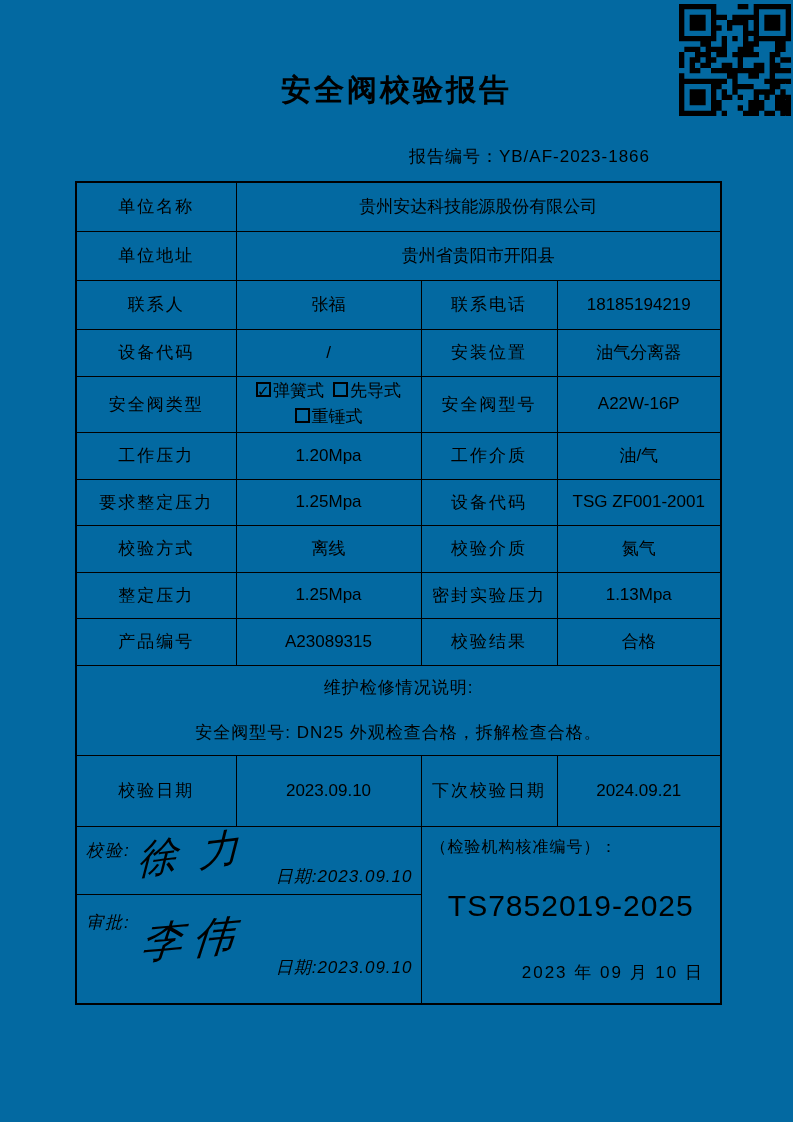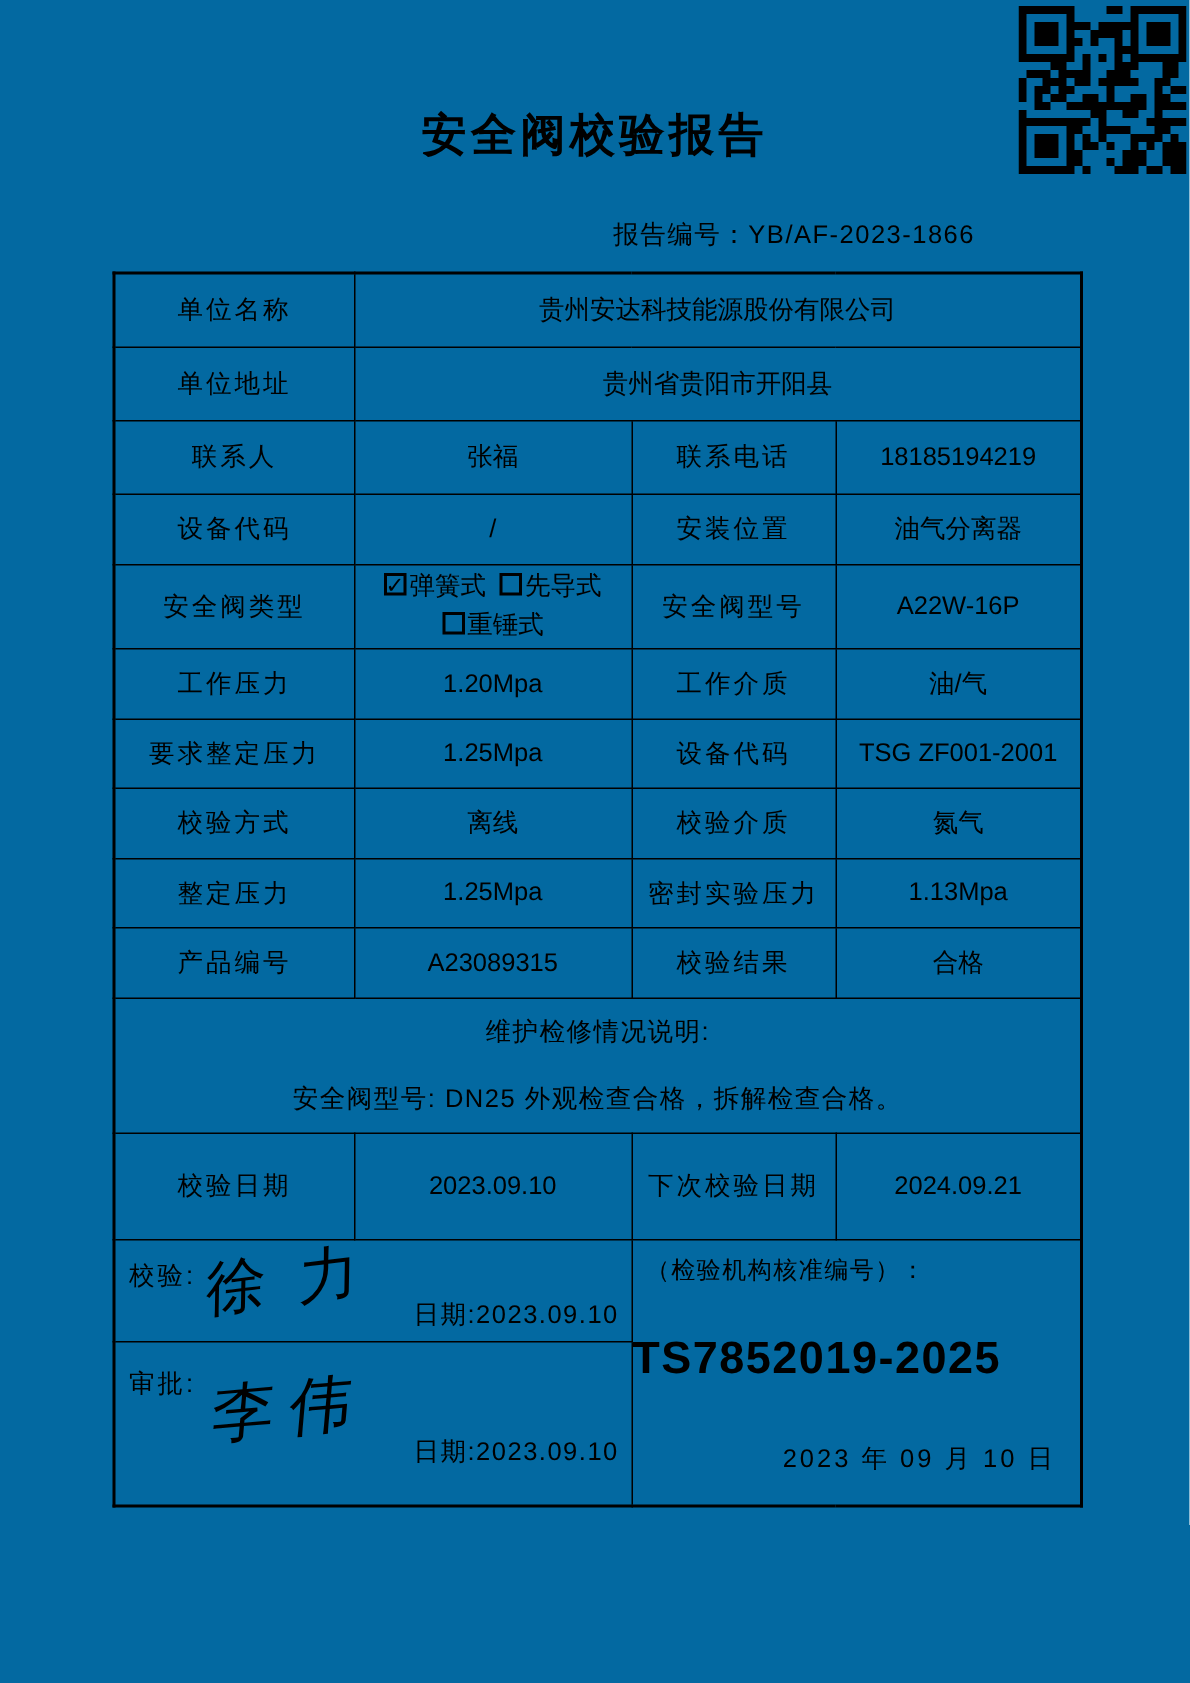--- a/index.html
+++ b/index.html
@@ -31,37 +31,37 @@
     display:inline-block;width:11px;height:11px;border:2px solid #000;
     position:relative;vertical-align:-1px;margin-right:2px;
   }
   .cb-box.checked::after{
     content:"✓";position:absolute;left:-1px;top:-6px;font-size:15px;font-weight:bold;
   }
   
   td.notes{text-align:left;vertical-align:top;padding:14px 10px 0 9px;letter-spacing:1px;margin-top:15px;}
   .notes-line1{margin-bottom:22px;}
   
-  td.sigcell{position:relative;text-align:left;}
+  td.sigcell{position:relative;text-align:left;font-style:italic;}
   .sig-label{position:absolute;left:9px;top:12px;font-size:17px;letter-spacing:2px;}
   .sig-name{
     position:absolute;white-space:nowrap;font-weight:500;
     transform:rotate(-7deg) skewX(-8deg);
   }
   .sig-name.n1{left:60px;top:-2px;font-size:40px;letter-spacing:22px;}
   .sig-name.n2{left:64px;top:16px;font-size:42px;letter-spacing:10px;transform:rotate(-5deg) skewX(-10deg);}
   .sig-label.a2{top:16px;}
   .sig-date{position:absolute;right:8px;font-size:17px;letter-spacing:1px;}
   .sig-date.d1{bottom:6px;}
   .sig-date.d2{bottom:24px;}
   
   td.orgcell{position:relative;text-align:left;vertical-align:top;margin-top:36px;}
   .org-label{position:absolute;left:9px;top:10px;font-size:16px;letter-spacing:1px;}
-  .org-number{position:absolute;left:0;top:62px;width:100%;text-align:left;
-    font-size:30px;font-weight:bold;letter-spacing:1px;}
+  .org-number{position:absolute;left:0;top:62px;width:100%;text-align:center;
+    font-size:30px;font-weight:normal;letter-spacing:1px;}
   .org-date{position:absolute;right:16px;bottom:19px;font-size:17px;letter-spacing:2px;}
 </style>
 </head>
 <body>
 
 <div class="page">
 
   <svg id="qr" width="112" height="112" viewBox="0 0 112 112" fill="#000000">
       <path d="M0.00 0.00h5.33v5.33h-5.33zM5.33 0.00h5.33v5.33h-5.33zM10.67 0.00h5.33v5.33h-5.33zM16.00 0.00h5.33v5.33h-5.33zM21.33 0.00h5.33v5.33h-5.33zM26.67 0.00h5.33v5.33h-5.33zM32.00 0.00h5.33v5.33h-5.33zM58.67 0.00h5.33v5.33h-5.33zM64.00 0.00h5.33v5.33h-5.33zM74.67 0.00h5.33v5.33h-5.33zM80.00 0.00h5.33v5.33h-5.33zM85.33 0.00h5.33v5.33h-5.33zM90.67 0.00h5.33v5.33h-5.33zM96.00 0.00h5.33v5.33h-5.33zM101.33 0.00h5.33v5.33h-5.33zM106.67 0.00h5.33v5.33h-5.33zM0.00 5.33h5.33v5.33h-5.33zM32.00 5.33h5.33v5.33h-5.33zM74.67 5.33h5.33v5.33h-5.33zM106.67 5.33h5.33v5.33h-5.33zM0.00 10.67h5.33v5.33h-5.33zM10.67 10.67h5.33v5.33h-5.33zM16.00 10.67h5.33v5.33h-5.33zM21.33 10.67h5.33v5.33h-5.33zM32.00 10.67h5.33v5.33h-5.33zM37.33 10.67h5.33v5.33h-5.33zM42.67 10.67h5.33v5.33h-5.33zM53.33 10.67h5.33v5.33h-5.33zM58.67 10.67h5.33v5.33h-5.33zM64.00 10.67h5.33v5.33h-5.33zM69.33 10.67h5.33v5.33h-5.33zM74.67 10.67h5.33v5.33h-5.33zM85.33 10.67h5.33v5.33h-5.33zM90.67 10.67h5.33v5.33h-5.33zM96.00 10.67h5.33v5.33h-5.33zM106.67 10.67h5.33v5.33h-5.33zM0.00 16.00h5.33v5.33h-5.33zM10.67 16.00h5.33v5.33h-5.33zM16.00 16.00h5.33v5.33h-5.33zM21.33 16.00h5.33v5.33h-5.33zM32.00 16.00h5.33v5.33h-5.33zM48.00 16.00h5.33v5.33h-5.33zM53.33 16.00h5.33v5.33h-5.33zM58.67 16.00h5.33v5.33h-5.33zM64.00 16.00h5.33v5.33h-5.33zM74.67 16.00h5.33v5.33h-5.33zM85.33 16.00h5.33v5.33h-5.33zM90.67 16.00h5.33v5.33h-5.33zM96.00 16.00h5.33v5.33h-5.33zM106.67 16.00h5.33v5.33h-5.33zM0.00 21.33h5.33v5.33h-5.33zM10.67 21.33h5.33v5.33h-5.33zM16.00 21.33h5.33v5.33h-5.33zM21.33 21.33h5.33v5.33h-5.33zM32.00 21.33h5.33v5.33h-5.33zM37.33 21.33h5.33v5.33h-5.33zM48.00 21.33h5.33v5.33h-5.33zM64.00 21.33h5.33v5.33h-5.33zM74.67 21.33h5.33v5.33h-5.33zM85.33 21.33h5.33v5.33h-5.33zM90.67 21.33h5.33v5.33h-5.33zM96.00 21.33h5.33v5.33h-5.33zM106.67 21.33h5.33v5.33h-5.33zM0.00 26.67h5.33v5.33h-5.33zM32.00 26.67h5.33v5.33h-5.33zM64.00 26.67h5.33v5.33h-5.33zM69.33 26.67h5.33v5.33h-5.33zM74.67 26.67h5.33v5.33h-5.33zM106.67 26.67h5.33v5.33h-5.33zM0.00 32.00h5.33v5.33h-5.33zM5.33 32.00h5.33v5.33h-5.33zM10.67 32.00h5.33v5.33h-5.33zM16.00 32.00h5.33v5.33h-5.33zM21.33 32.00h5.33v5.33h-5.33zM26.67 32.00h5.33v5.33h-5.33zM32.00 32.00h5.33v5.33h-5.33zM42.67 32.00h5.33v5.33h-5.33zM53.33 32.00h5.33v5.33h-5.33zM64.00 32.00h5.33v5.33h-5.33zM74.67 32.00h5.33v5.33h-5.33zM80.00 32.00h5.33v5.33h-5.33zM85.33 32.00h5.33v5.33h-5.33zM90.67 32.00h5.33v5.33h-5.33zM96.00 32.00h5.33v5.33h-5.33zM101.33 32.00h5.33v5.33h-5.33zM106.67 32.00h5.33v5.33h-5.33zM21.33 37.33h5.33v5.33h-5.33zM26.67 37.33h5.33v5.33h-5.33zM42.67 37.33h5.33v5.33h-5.33zM64.00 37.33h5.33v5.33h-5.33zM69.33 37.33h5.33v5.33h-5.33zM74.67 37.33h5.33v5.33h-5.33zM96.00 37.33h5.33v5.33h-5.33zM101.33 37.33h5.33v5.33h-5.33zM5.33 42.67h5.33v5.33h-5.33zM10.67 42.67h5.33v5.33h-5.33zM16.00 42.67h5.33v5.33h-5.33zM26.67 42.67h5.33v5.33h-5.33zM32.00 42.67h5.33v5.33h-5.33zM37.33 42.67h5.33v5.33h-5.33zM42.67 42.67h5.33v5.33h-5.33zM58.67 42.67h5.33v5.33h-5.33zM64.00 42.67h5.33v5.33h-5.33zM69.33 42.67h5.33v5.33h-5.33zM96.00 42.67h5.33v5.33h-5.33zM101.33 42.67h5.33v5.33h-5.33zM0.00 48.00h5.33v5.33h-5.33zM16.00 48.00h5.33v5.33h-5.33zM21.33 48.00h5.33v5.33h-5.33zM26.67 48.00h5.33v5.33h-5.33zM37.33 48.00h5.33v5.33h-5.33zM42.67 48.00h5.33v5.33h-5.33zM53.33 48.00h5.33v5.33h-5.33zM58.67 48.00h5.33v5.33h-5.33zM64.00 48.00h5.33v5.33h-5.33zM69.33 48.00h5.33v5.33h-5.33zM74.67 48.00h5.33v5.33h-5.33zM90.67 48.00h5.33v5.33h-5.33zM96.00 48.00h5.33v5.33h-5.33zM0.00 53.33h5.33v5.33h-5.33zM10.67 53.33h5.33v5.33h-5.33zM16.00 53.33h5.33v5.33h-5.33zM26.67 53.33h5.33v5.33h-5.33zM32.00 53.33h5.33v5.33h-5.33zM58.67 53.33h5.33v5.33h-5.33zM90.67 53.33h5.33v5.33h-5.33zM101.33 53.33h5.33v5.33h-5.33zM106.67 53.33h5.33v5.33h-5.33zM0.00 58.67h5.33v5.33h-5.33zM10.67 58.67h5.33v5.33h-5.33zM21.33 58.67h5.33v5.33h-5.33zM26.67 58.67h5.33v5.33h-5.33zM42.67 58.67h5.33v5.33h-5.33zM48.00 58.67h5.33v5.33h-5.33zM58.67 58.67h5.33v5.33h-5.33zM74.67 58.67h5.33v5.33h-5.33zM80.00 58.67h5.33v5.33h-5.33zM90.67 58.67h5.33v5.33h-5.33zM96.00 58.67h5.33v5.33h-5.33zM10.67 64.00h5.33v5.33h-5.33zM16.00 64.00h5.33v5.33h-5.33zM32.00 64.00h5.33v5.33h-5.33zM37.33 64.00h5.33v5.33h-5.33zM42.67 64.00h5.33v5.33h-5.33zM48.00 64.00h5.33v5.33h-5.33zM53.33 64.00h5.33v5.33h-5.33zM58.67 64.00h5.33v5.33h-5.33zM64.00 64.00h5.33v5.33h-5.33zM69.33 64.00h5.33v5.33h-5.33zM74.67 64.00h5.33v5.33h-5.33zM80.00 64.00h5.33v5.33h-5.33zM90.67 64.00h5.33v5.33h-5.33zM96.00 64.00h5.33v5.33h-5.33zM101.33 64.00h5.33v5.33h-5.33zM106.67 64.00h5.33v5.33h-5.33zM0.00 69.33h5.33v5.33h-5.33zM48.00 69.33h5.33v5.33h-5.33zM53.33 69.33h5.33v5.33h-5.33zM69.33 69.33h5.33v5.33h-5.33zM74.67 69.33h5.33v5.33h-5.33zM90.67 69.33h5.33v5.33h-5.33zM0.00 74.67h5.33v5.33h-5.33zM5.33 74.67h5.33v5.33h-5.33zM10.67 74.67h5.33v5.33h-5.33zM16.00 74.67h5.33v5.33h-5.33zM21.33 74.67h5.33v5.33h-5.33zM26.67 74.67h5.33v5.33h-5.33zM32.00 74.67h5.33v5.33h-5.33zM37.33 74.67h5.33v5.33h-5.33zM42.67 74.67h5.33v5.33h-5.33zM53.33 74.67h5.33v5.33h-5.33zM85.33 74.67h5.33v5.33h-5.33zM90.67 74.67h5.33v5.33h-5.33zM96.00 74.67h5.33v5.33h-5.33zM101.33 74.67h5.33v5.33h-5.33zM106.67 74.67h5.33v5.33h-5.33zM0.00 80.00h5.33v5.33h-5.33zM32.00 80.00h5.33v5.33h-5.33zM37.33 80.00h5.33v5.33h-5.33zM53.33 80.00h5.33v5.33h-5.33zM58.67 80.00h5.33v5.33h-5.33zM64.00 80.00h5.33v5.33h-5.33zM69.33 80.00h5.33v5.33h-5.33zM90.67 80.00h5.33v5.33h-5.33zM96.00 80.00h5.33v5.33h-5.33zM0.00 85.33h5.33v5.33h-5.33zM10.67 85.33h5.33v5.33h-5.33zM16.00 85.33h5.33v5.33h-5.33zM21.33 85.33h5.33v5.33h-5.33zM32.00 85.33h5.33v5.33h-5.33zM42.67 85.33h5.33v5.33h-5.33zM53.33 85.33h5.33v5.33h-5.33zM74.67 85.33h5.33v5.33h-5.33zM80.00 85.33h5.33v5.33h-5.33zM85.33 85.33h5.33v5.33h-5.33zM90.67 85.33h5.33v5.33h-5.33zM101.33 85.33h5.33v5.33h-5.33zM0.00 90.67h5.33v5.33h-5.33zM10.67 90.67h5.33v5.33h-5.33zM16.00 90.67h5.33v5.33h-5.33zM21.33 90.67h5.33v5.33h-5.33zM32.00 90.67h5.33v5.33h-5.33zM42.67 90.67h5.33v5.33h-5.33zM48.00 90.67h5.33v5.33h-5.33zM58.67 90.67h5.33v5.33h-5.33zM74.67 90.67h5.33v5.33h-5.33zM85.33 90.67h5.33v5.33h-5.33zM96.00 90.67h5.33v5.33h-5.33zM101.33 90.67h5.33v5.33h-5.33zM106.67 90.67h5.33v5.33h-5.33zM0.00 96.00h5.33v5.33h-5.33zM10.67 96.00h5.33v5.33h-5.33zM16.00 96.00h5.33v5.33h-5.33zM21.33 96.00h5.33v5.33h-5.33zM32.00 96.00h5.33v5.33h-5.33zM37.33 96.00h5.33v5.33h-5.33zM69.33 96.00h5.33v5.33h-5.33zM74.67 96.00h5.33v5.33h-5.33zM80.00 96.00h5.33v5.33h-5.33zM96.00 96.00h5.33v5.33h-5.33zM101.33 96.00h5.33v5.33h-5.33zM106.67 96.00h5.33v5.33h-5.33zM0.00 101.33h5.33v5.33h-5.33zM32.00 101.33h5.33v5.33h-5.33zM37.33 101.33h5.33v5.33h-5.33zM58.67 101.33h5.33v5.33h-5.33zM69.33 101.33h5.33v5.33h-5.33zM74.67 101.33h5.33v5.33h-5.33zM80.00 101.33h5.33v5.33h-5.33zM96.00 101.33h5.33v5.33h-5.33zM101.33 101.33h5.33v5.33h-5.33zM106.67 101.33h5.33v5.33h-5.33zM0.00 106.67h5.33v5.33h-5.33zM5.33 106.67h5.33v5.33h-5.33zM10.67 106.67h5.33v5.33h-5.33zM16.00 106.67h5.33v5.33h-5.33zM21.33 106.67h5.33v5.33h-5.33zM26.67 106.67h5.33v5.33h-5.33zM32.00 106.67h5.33v5.33h-5.33zM42.67 106.67h5.33v5.33h-5.33zM64.00 106.67h5.33v5.33h-5.33zM69.33 106.67h5.33v5.33h-5.33zM74.67 106.67h5.33v5.33h-5.33zM85.33 106.67h5.33v5.33h-5.33zM90.67 106.67h5.33v5.33h-5.33zM101.33 106.67h5.33v5.33h-5.33zM106.67 106.67h5.33v5.33h-5.33z"></path>
     </svg>

